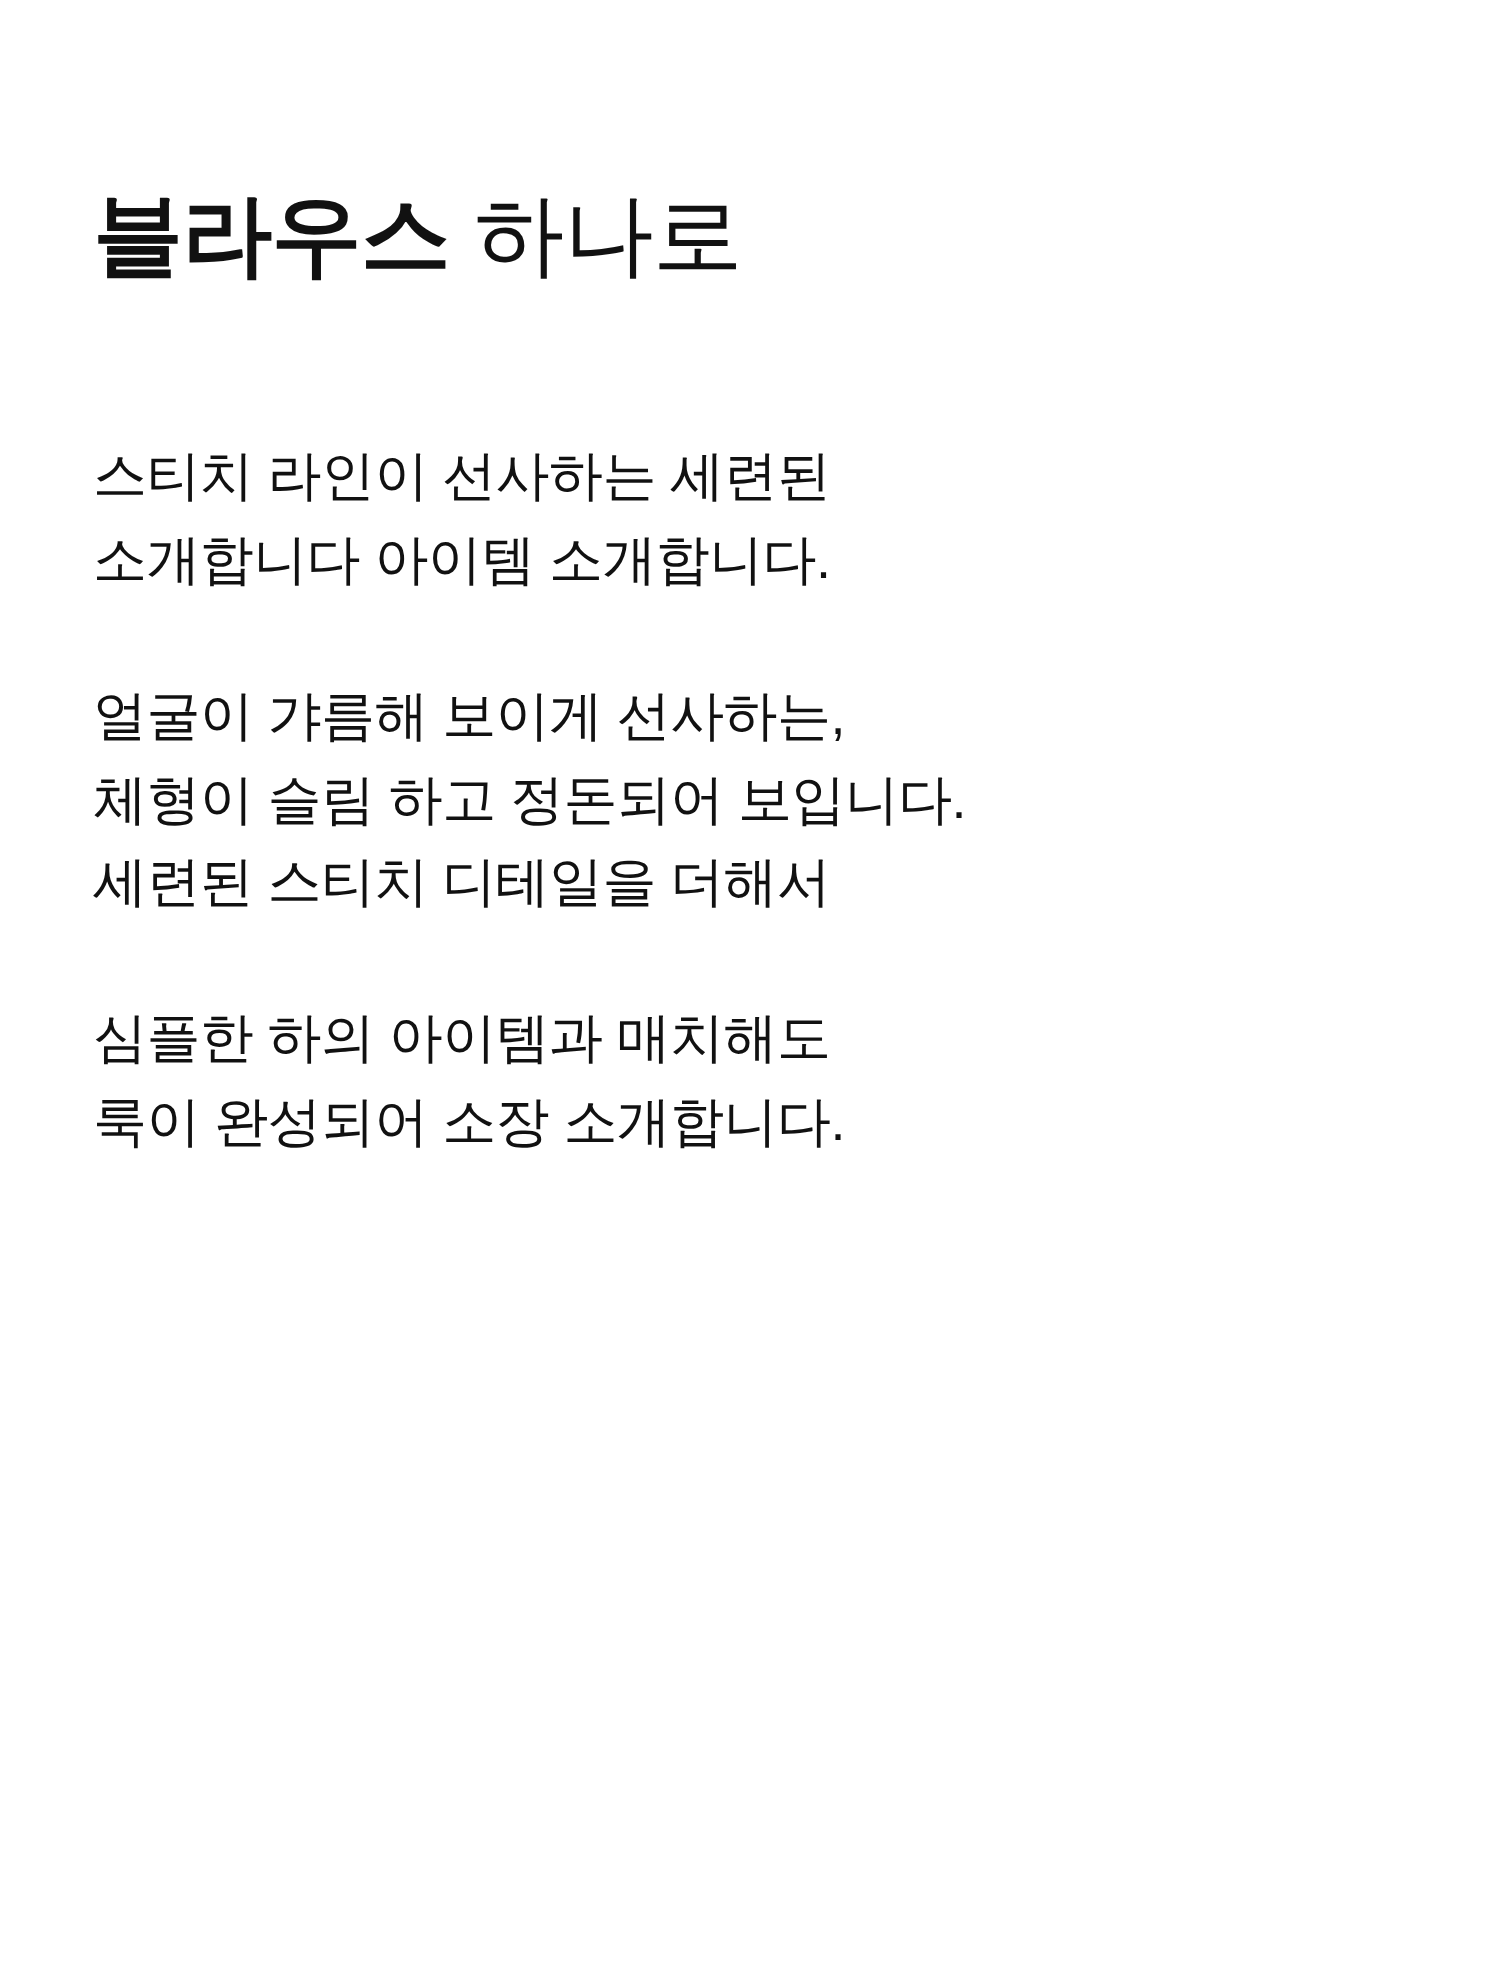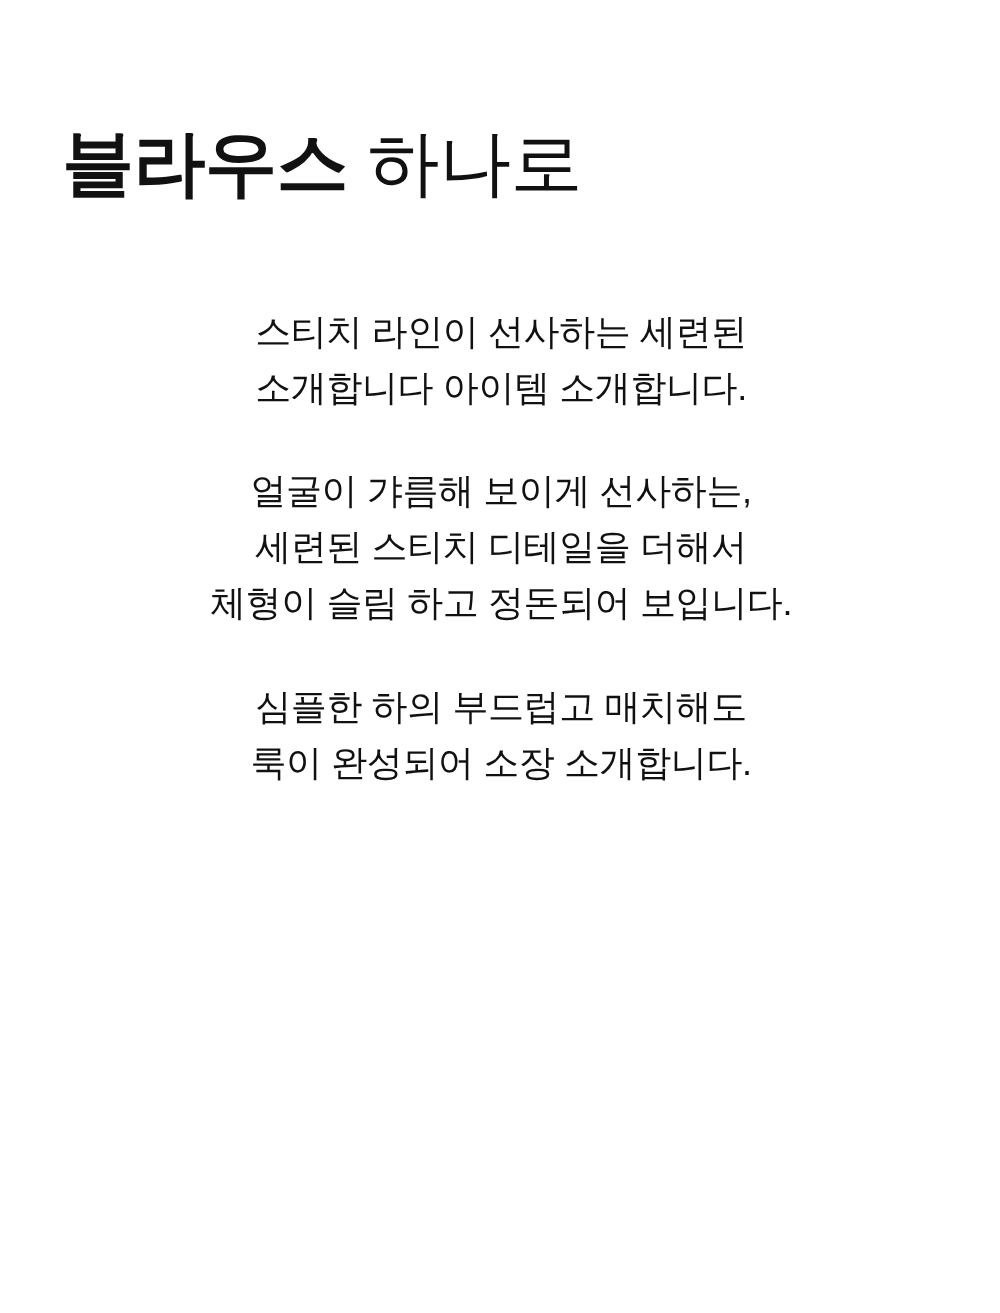--- a/index.html
+++ b/index.html
@@ -25,21 +25,21 @@
 
   
   .headline {
     margin: 0 0 0 0;
     line-height: 1.22;
     letter-spacing: -0.5px;
     white-space: nowrap;
   }
   .headline-line {
     display: block;
-    font-size: 72px;
+    font-size: 60px;
     font-weight: 300;
   }
   .headline-line .strong {
     font-weight: 700;
   }
   .headline-line.line1 {
     margin-bottom: 4px;
   }
 
   
@@ -52,21 +52,20 @@
   .para:last-child {
     margin-bottom: 0;
   }
   .para-line {
     display: block;
     font-size: 36px;
     font-weight: 400;
     line-height: 1.55;
     letter-spacing: -0.4px;
     white-space: nowrap;
-    text-align: center;
   }
 </style>
 </head>
 <body>
 
 <div class="page">
 
   <h1 class="headline">
     <span class="headline-line line1"><span class="strong">블라우스</span><span> 하나로</span></span>
   </h1>
@@ -74,23 +73,23 @@
   <div class="body-copy">
 
     <p class="para">
       <span class="para-line">스티치 라인이 선사하는 세련된</span>
       <span class="para-line">소개합니다 아이템 소개합니다.</span>
     </p>
 
 
     <p class="para">
       <span class="para-line">얼굴이 갸름해 보이게 선사하는,</span>
+      <span class="para-line">체형이 슬림 하고 정돈되어 보입니다.</span>
       <span class="para-line">세련된 스티치 디테일을 더해서</span>
-      <span class="para-line">체형이 슬림 하고 정돈되어 보입니다.</span>
     </p>
 
     <p class="para">
-      <span class="para-line">심플한 하의 부드럽고 매치해도</span>
+      <span class="para-line">심플한 하의 아이템과 매치해도</span>
       <span class="para-line">룩이 완성되어 소장 소개합니다.</span>
     </p>
 
   </div>
 </div>
 
 </body></html>

